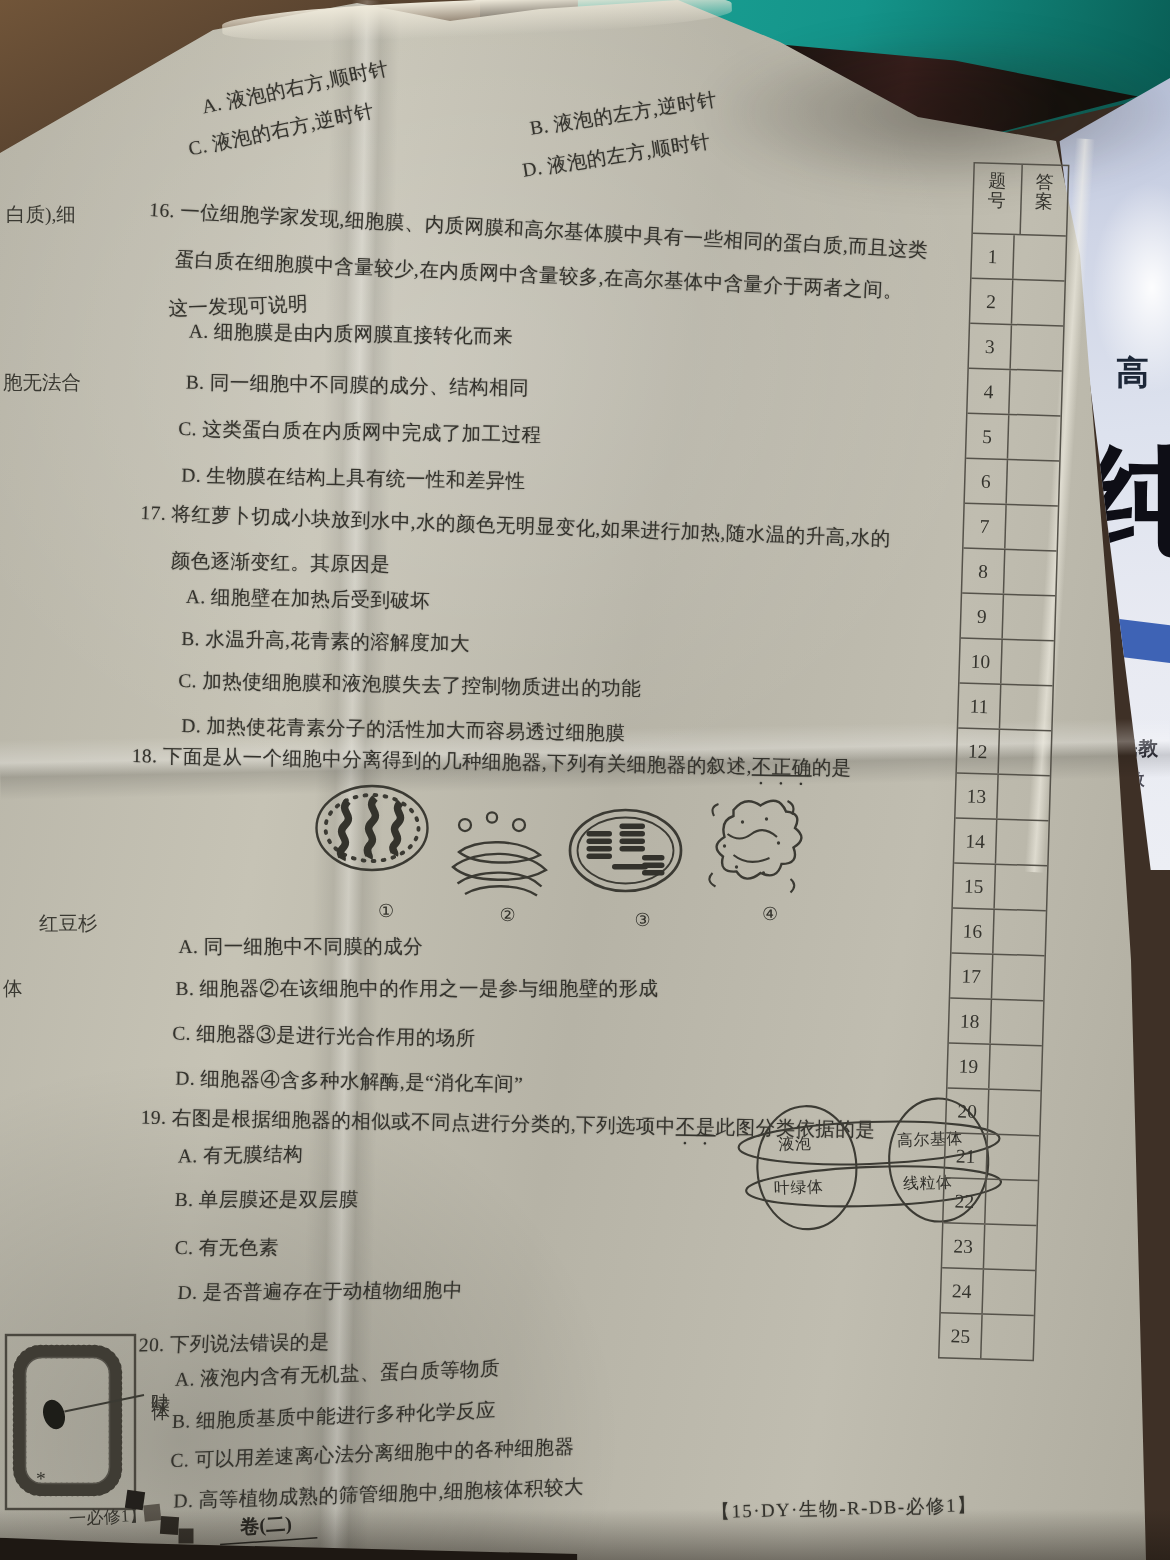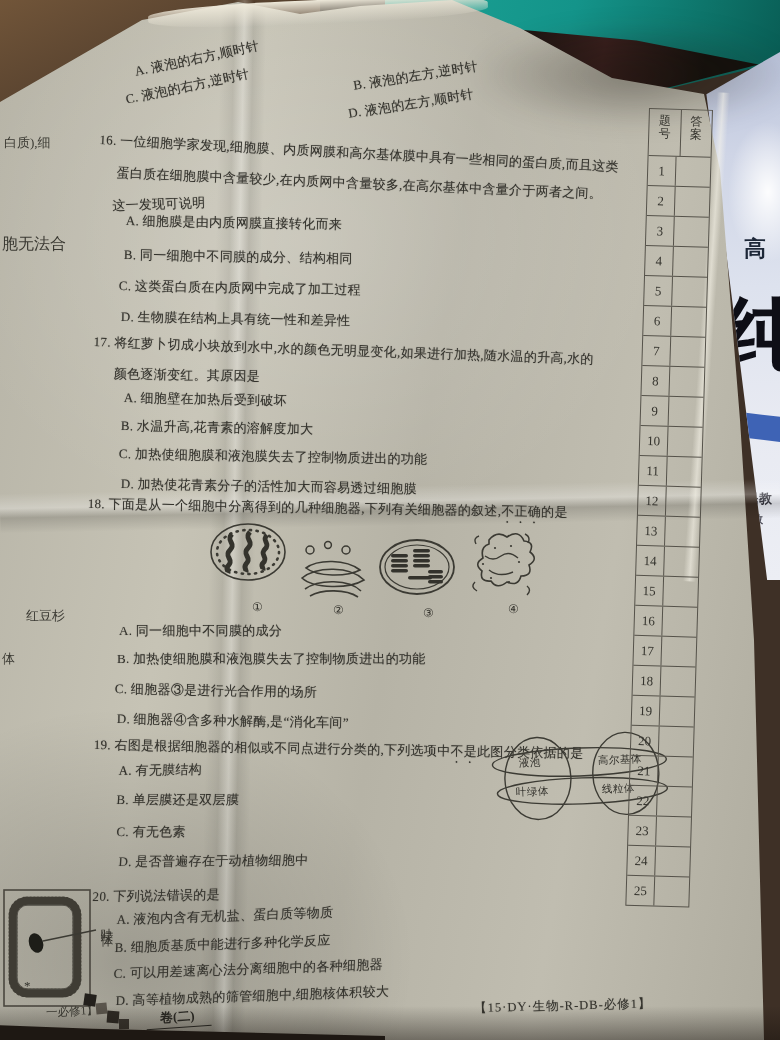--- a/index.html
+++ b/index.html
@@ -42,21 +42,21 @@
         background:linear-gradient(to right,rgba(250,247,236,0),rgba(250,247,236,.55),rgba(250,247,236,0));}
   .bottom-fade{position:absolute;left:0;top:1006px;width:780px;height:34px;z-index:5;
         background:linear-gradient(to bottom,rgba(22,17,12,0),rgba(22,17,12,.45));}
   .desk-strip{position:absolute;left:0;top:1022px;width:385px;height:18px;z-index:6;
         clip-path:polygon(0 18%,24% 38%,100% 78%,100% 100%,0 100%);background:#1e1813;}
   
   .ln{position:absolute;white-space:nowrap;z-index:4;color:#34332d;font-size:13px;letter-spacing:.3px;
       text-shadow:0 0 1px rgba(52,51,45,.42);transform-origin:left top;}
   .frag{position:absolute;z-index:4;color:#3a3932;}
   .emph{text-emphasis:filled dot #34332d;-webkit-text-emphasis:filled dot #34332d;
-        text-emphasis-position:under right;-webkit-text-emphasis-position:under right;}
+        text-emphasis-position:under right;text-decoration:underline;-webkit-text-emphasis-position:under right;}
   .figlabel{position:absolute;z-index:4;font-size:12px;color:#34332d;}
   .vlabel{position:absolute;z-index:4;font-size:10.5px;color:#2f2e29;letter-spacing:.5px;transform:rotate(-2deg);}
   svg.fig{position:absolute;z-index:4;}
   
   .atable{position:absolute;left:649px;top:108px;width:62px;z-index:4;transform:rotate(1.7deg);
           transform-origin:top left;border:1.2px solid #55524a;color:#35342e;}
   .thead{display:flex;height:46px;border-bottom:1.2px solid #55524a;}
   .thcell{flex:1;font-size:12px;line-height:13px;text-align:center;padding-top:5px;word-break:break-all;}
   .thcell span{display:inline-block;width:13px;}
   .thcell + .thcell{border-left:1.2px solid #55524a;}
@@ -165,21 +165,21 @@
         <circle cx="44" cy="56" r="1.1"></circle>
         <circle cx="18" cy="38" r="1.1"></circle>
       </g>
   </svg>
   <div class="figlabel" style="left:252px;top:600px;">①</div>
   <div class="figlabel" style="left:333px;top:603px;">②</div>
   <div class="figlabel" style="left:423px;top:606px;">③</div>
   <div class="figlabel" style="left:508px;top:602px;">④</div>
 
   <div class="ln" style="left:119px;top:622px;">A. 同一细胞中不同膜的成分</div>
-  <div class="ln" style="left:117px;top:650px;">B. 加热使细胞膜和液泡膜失去了控制物质进出的功能</div>
+  <div class="ln" style="left:117px;top:650px;">B. 细胞器②在该细胞中的作用之一是参与细胞壁的形成</div>
   <div class="ln" style="left:115px;top:680px;transform:rotate(1deg);">C. 细胞器③是进行光合作用的场所</div>
   <div class="ln" style="left:117px;top:710px;transform:rotate(1deg);">D. 细胞器④含多种水解酶,是“消化车间”</div>
 
   <div class="ln" style="left:94px;top:736px;transform:rotate(1deg);"><span>19. 右图是根据细胞器的相似或不同点进行分类的,下列选项中</span><span class="emph">不是</span><span>此图分类依据的是</span></div>
   <div class="ln" style="left:119px;top:762px;transform:rotate(2deg) skewY(-3deg);">A. 有无膜结构</div>
   <div class="ln" style="left:117px;top:791px;transform:rotate(3deg) skewY(-3deg);">B. 单层膜还是双层膜</div>
   <div class="ln" style="left:117px;top:823px;transform:rotate(3deg) skewY(-3deg);">C. 有无色素</div>
   <div class="ln" style="left:119px;top:853px;transform:rotate(3.5deg) skewY(-4deg);">D. 是否普遍存在于动植物细胞中</div>
 
   <svg class="fig" style="left:490px;top:730px;" width="178" height="115" viewBox="0 0 178 115">
@@ -302,21 +302,21 @@
         <div class="tnum">24</div>
         <div class="tans"></div>
       </div>
     <div class="trow">
         <div class="tnum">25</div>
         <div class="tans"></div>
       </div>
   </div>
 
   <div class="frag" style="left:4px;top:134px;font-size:13px;">白质),细</div>
-  <div class="frag" style="left:2px;top:234px;font-size:16px;text-align:right;">胞无法合</div>
+  <div class="frag" style="left:2px;top:246px;font-size:13px;text-align:right;">胞无法合</div>
   <div class="frag" style="left:26px;top:607px;font-size:13px;">红豆杉</div>
   <div class="frag" style="left:2px;top:650px;font-size:13px;">体</div>
 
   <svg class="fig" style="left:-2px;top:880px;" width="125" height="135" viewBox="0 0 125 135">
     <rect x="6" y="10" width="86" height="116" fill="none" stroke="#4a473f" stroke-width="1.6"></rect>
     <rect x="15" y="21" width="64" height="92" rx="14" fill="none" stroke="#3f3c34" stroke-width="9" stroke-dasharray="0.2 3.4" stroke-linecap="round"></rect>
     <rect x="19" y="25" width="56" height="84" rx="11" fill="none" stroke="#55524a" stroke-width="1"></rect>
     <ellipse cx="38" cy="63" rx="7" ry="10" fill="#1d1d18" transform="rotate(-18 38 63)"></ellipse>
     <line x1="45" y1="61" x2="98" y2="50" stroke="#3b3a33" stroke-width="1.3"></line>
     <text x="26" y="110" font-size="13" fill="#34332d">*</text>

